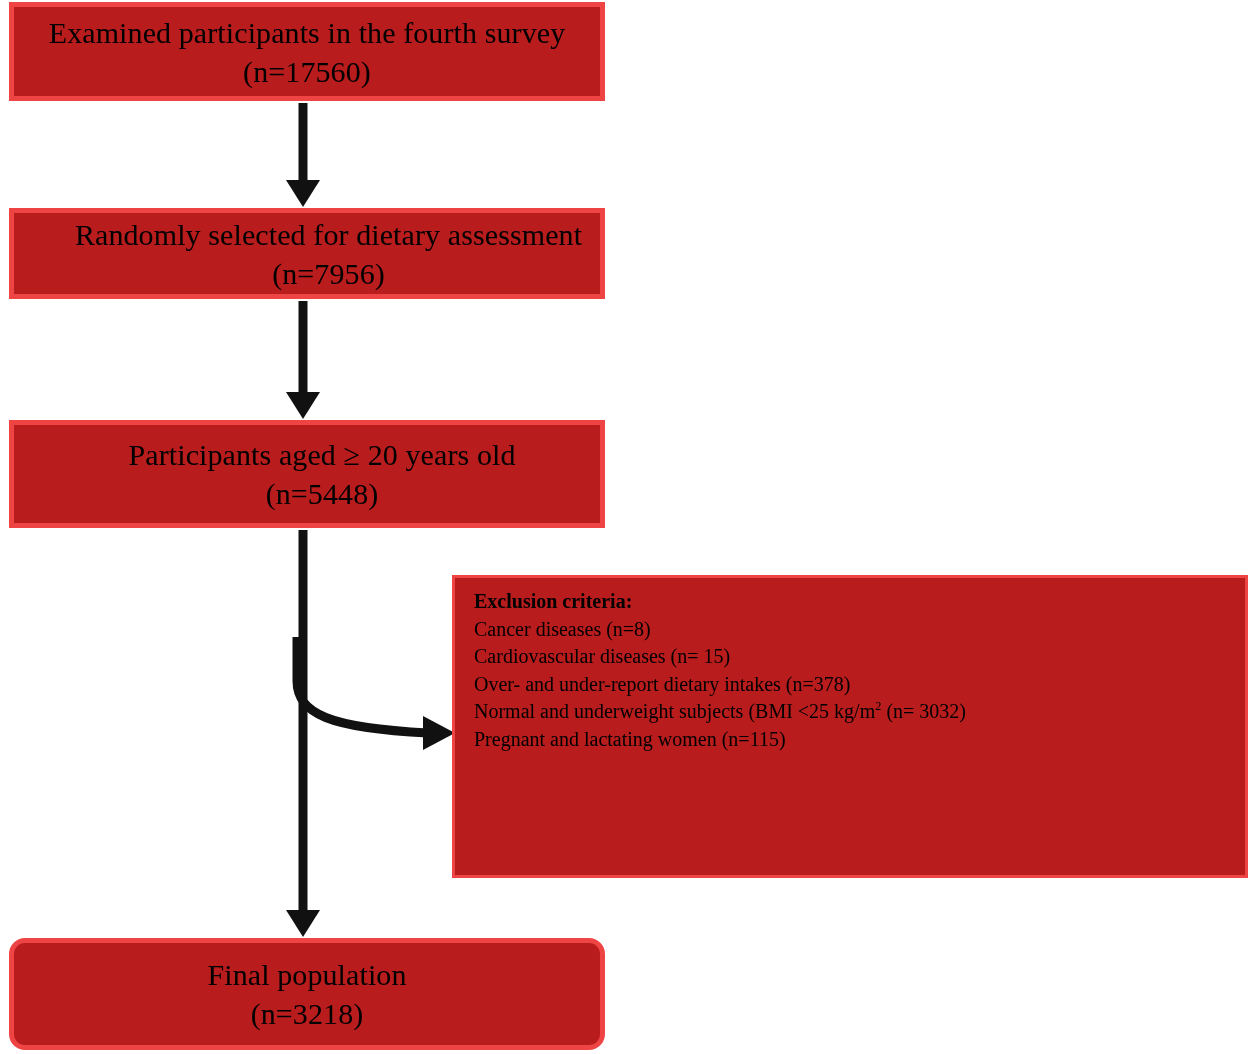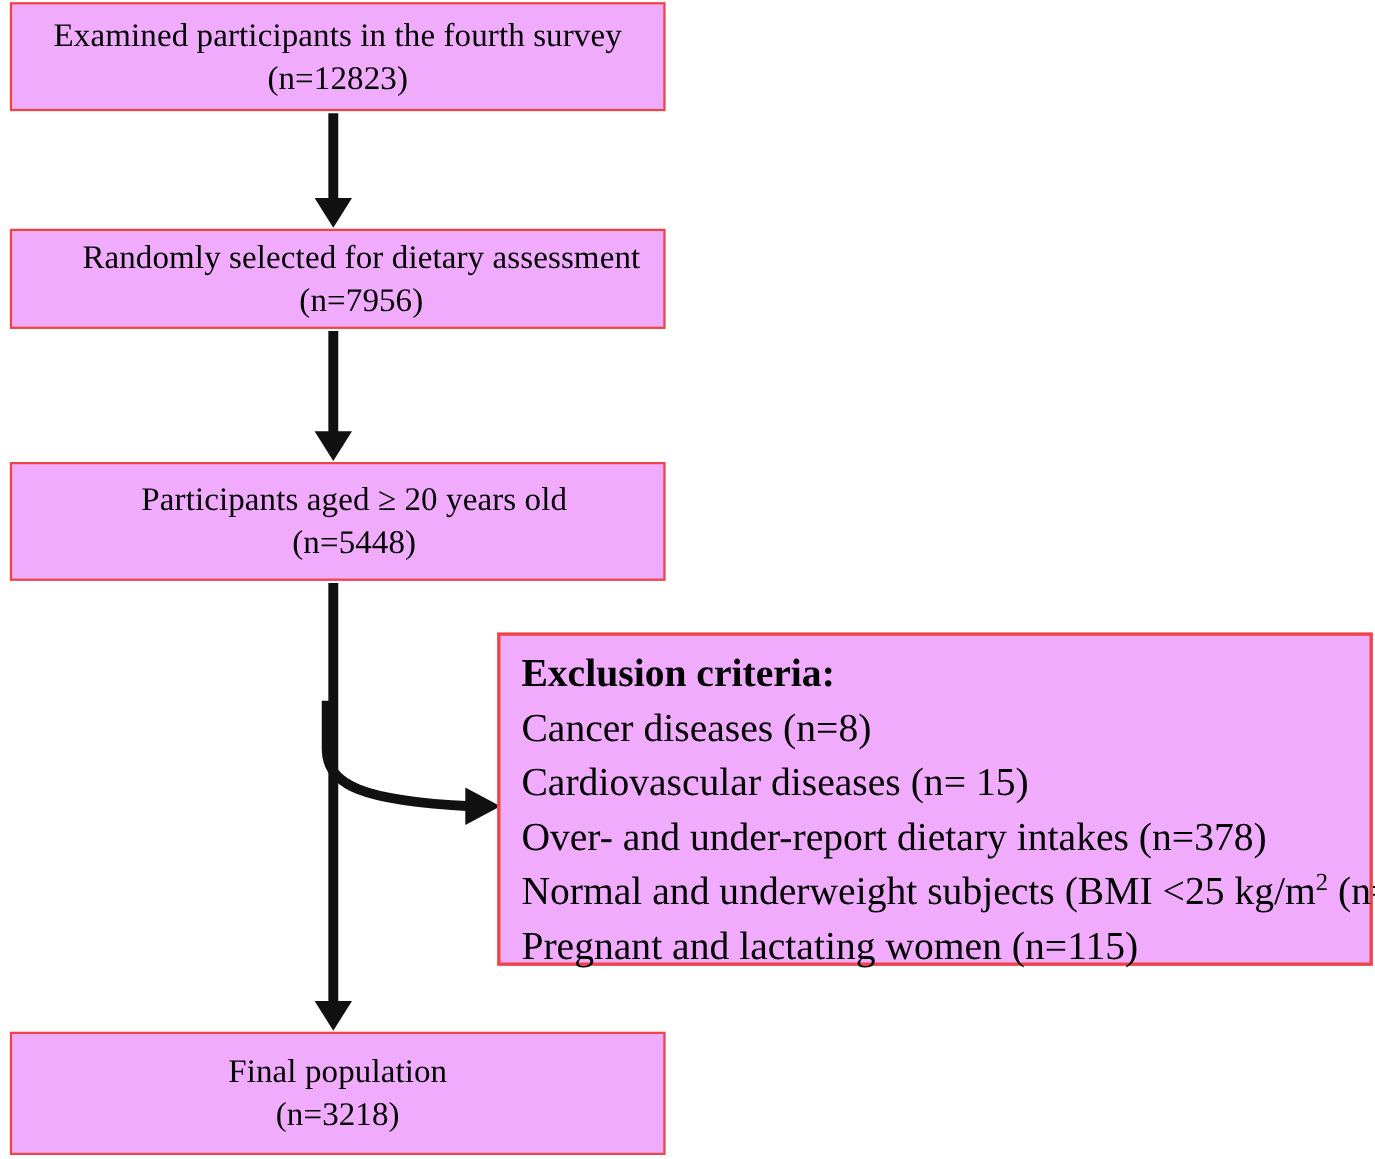--- a/index.html
+++ b/index.html
@@ -15,55 +15,55 @@
   #flow-root {
     position: relative;
     width: 1250px;
     height: 1054px;
     overflow: hidden;
     background: #ffffff;
   }
   .node-box {
     position: absolute;
     box-sizing: border-box;
-    border: 2px solid #ef4444;
-    background: #f0abfc;
+    border: 5px solid #ef4444;
+    background: #b91c1c;
     display: flex;
     flex-direction: column;
     align-items: center;
     justify-content: center;
   }
   .node-line {
     display: block;
     font-size: 30px;
     line-height: 1.30;
     white-space: nowrap;
     text-align: center;
     letter-spacing: 0.1px;
   }
   
   #box-examined  { left: 9px;  top: 2px;   width: 596px; height: 99px;  }
   #box-random    { left: 9px;  top: 208px; width: 596px; height: 91px; padding-left: 43px;  }
   #box-aged      { left: 9px;  top: 420px; width: 596px; height: 108px; padding-left: 30px; }
-  #box-final     { left: 9px;  top: 938px; width: 596px; height: 112px; }
+  #box-final     { left: 9px;  top: 938px; width: 596px; height: 112px; border-radius: 16px; }
 
   
   #box-exclusion {
     left: 452px;
     top: 575px;
     width: 796px;
     height: 303px;
     border-width: 3px;
     align-items: flex-start;
     justify-content: flex-start;
     padding: 10px 0 0 19px;
   }
   .excl-line {
     display: block;
-    font-size: 36px;
+    font-size: 20px;
     line-height: 1.375;
     white-space: nowrap;
     text-align: left;
   }
   .excl-line.heading {
     font-weight: bold;
   }
   .excl-line sup {
     font-size: 0.62em;
     vertical-align: super;
@@ -110,21 +110,21 @@
     </g>
 
     <g>
       <path class="conn-stroke" d="M297,637 L297,681 C297,714 330,728 428,733" stroke-width="9" stroke-linecap="butt"></path>
       <polygon class="conn-head" points="423,716 423,750 455,733"></polygon>
     </g>
   </svg>
 
   <div class="node-box" id="box-examined">
     <span class="node-line">Examined participants in the fourth survey</span>
-    <span class="node-line">(n=12823)</span>
+    <span class="node-line">(n=17560)</span>
   </div>
 
   <div class="node-box" id="box-random">
     <span class="node-line">Randomly selected for dietary assessment</span>
     <span class="node-line">(n=7956)</span>
   </div>
 
   <div class="node-box" id="box-aged">
     <span class="node-line">Participants aged ≥ 20 years old</span>
     <span class="node-line">(n=5448)</span>

